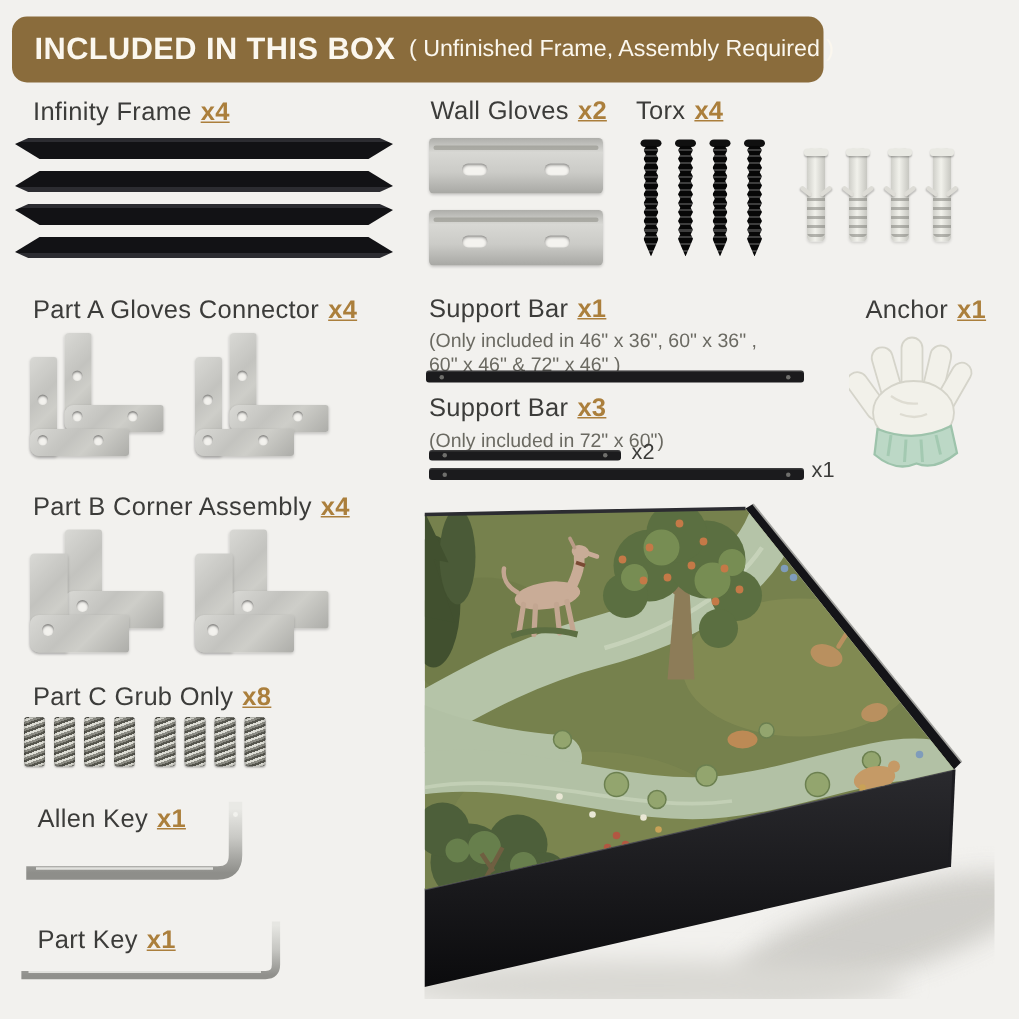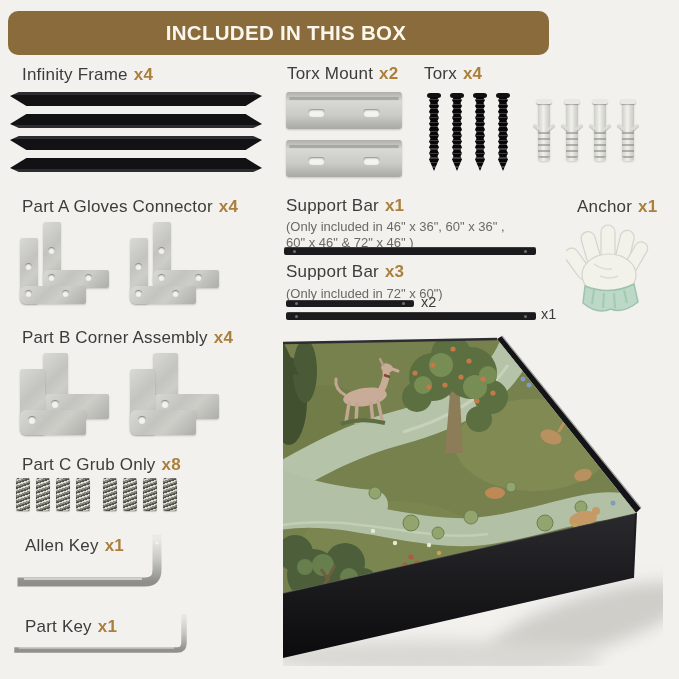--- a/index.html
+++ b/index.html
@@ -1,25 +1,25 @@
 <!DOCTYPE html>
 <html><head>
 <meta charset="utf-8">
 <style>
   html,body{margin:0;padding:0;background:#e8e7e4;}
   .page{position:relative;width:679px;height:679px;background:#f2f1ee;overflow:hidden;
         font-family:"Liberation Sans", sans-serif;}
   
   .header{position:absolute;left:8px;top:11px;width:541px;height:44px;background:#8a6c3c;
-          border-radius:10px;display:flex;align-items:center;padding-left:15px;box-sizing:border-box;justify-content:center;}
+          border-radius:10px;display:flex;align-items:center;padding-left:15px;box-sizing:border-box;}
   .header-title{font-weight:700;font-size:20.5px;color:#fbf7ee;letter-spacing:.3px;white-space:nowrap;}
   .header-sub{font-size:15.5px;color:#fbf7ee;margin-left:9px;white-space:nowrap;}
   
   .lbl{position:absolute;font-size:17px;color:#3c3c3a;letter-spacing:.2px;white-space:nowrap;}
-  .cnt{font-weight:700;color:#ab7f3c;margin-left:6px;}
+  .cnt{font-weight:700;color:#ab7f3c;margin-left:6px;text-decoration:underline;}
   .note{position:absolute;font-size:13px;color:#6b6a62;line-height:1.22;white-space:nowrap;}
   .qty{position:absolute;font-size:14.5px;color:#3c3c3a;}
   
   .fbar{position:absolute;left:10px;width:252px;height:14px;
         background:linear-gradient(180deg,#2c2c31 0 3px,#121215 3px);
         clip-path:polygon(0 28%,3.5% 0,96.5% 0,100% 28%,93.5% 100%,6.5% 100%);}
   .fbar.alt{transform:scaleY(-1);}
   
   .wplate{position:absolute;width:116px;height:37px;border-radius:3px;
           background:linear-gradient(180deg,#aeaeaa 0,#d8d8d4 26%,#cbcbc7 62%,#a8a8a4 100%);
@@ -75,32 +75,33 @@
   
   .keysvg,.glovesvg,.canvassvg{position:absolute;}
 </style>
 </head>
 <body>
 
 <div class="page">
 
   <div class="header">
     <span class="header-title">INCLUDED IN THIS BOX</span>
+    <span class="header-sub">( Unfinished Frame, Assembly Required )</span>
   </div>
 
   <div class="lbl" style="left:22px;top:65px">
     <span>Infinity Frame</span><span class="cnt">x4</span>
   </div>
   <div class="fbar" style="top:92px"></div>
   <div class="fbar alt" style="top:114px"></div>
   <div class="fbar" style="top:136px"></div>
   <div class="fbar alt" style="top:158px"></div>
 
   <div class="lbl" style="left:287px;top:64px">
-    <span>Torx Mount</span><span class="cnt">x2</span>
+    <span>Wall Gloves</span><span class="cnt">x2</span>
   </div>
   <div class="wplate" style="left:286px;top:92px">
     <div class="slot" style="left:22px"></div>
     <div class="slot" style="left:77px"></div>
   </div>
   <div class="wplate" style="left:286px;top:140px">
     <div class="slot" style="left:22px"></div>
     <div class="slot" style="left:77px"></div>
   </div>
 

